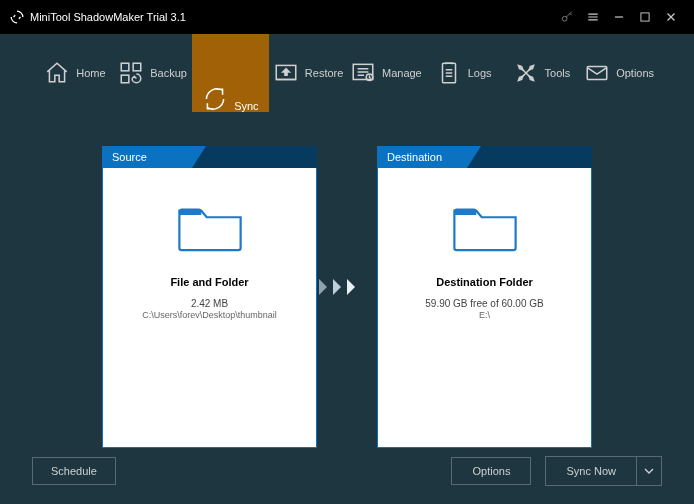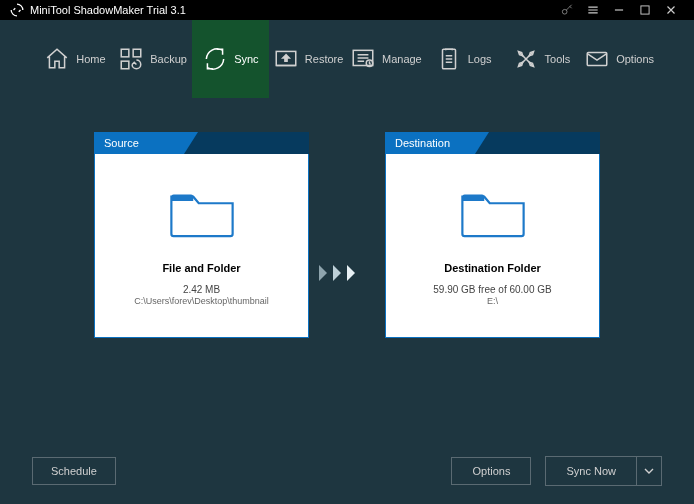--- a/index.html
+++ b/index.html
@@ -1,38 +1,38 @@
 <!DOCTYPE html>
 <html><head>
 <meta charset="utf-8">
 <style>
 * { margin: 0; padding: 0; box-sizing: border-box; }
 body { width: 694px; height: 504px; background: #1e3640; font-family: "Segoe UI", Arial, sans-serif; color: #fff; overflow: hidden; }
 
 
-.titlebar { height: 20px; background: #000; display: flex; align-items: center; padding: 0 10px; font-size: 11px; }
+.titlebar { height: 34px; background: #000; display: flex; align-items: center; padding: 0 10px; font-size: 11px; }
 .titlebar .logo { width: 14px; height: 14px; margin-right: 6px; }
 .titlebar .spacer { flex: 1; }
 .titlebar .tbtn { width: 26px; height: 28px; display: flex; align-items: center; justify-content: center; cursor: pointer; }
 .titlebar .tbtn svg { width: 14px; height: 14px; stroke: #ccc; fill: none; }
 
 
 .nav { height: 78px; display: flex; align-items: stretch; padding: 0 36px; }
 .nav-item { flex: 1; display: flex; align-items: center; justify-content: center; gap: 6px; cursor: pointer; font-size: 11px; color: #d0d0d0; }
-.nav-item.active { background: #14532d; color: #fff; }
+.nav-item.active { background: #a16207; color: #fff; align-items: flex-end; }
 .nav-item svg { width: 26px; height: 26px; stroke: #d0d0d0; fill: none; stroke-width: 1.4; }
 .nav-item.active svg { stroke: #fff; }
 
 
-.main { padding: 34px 70px 0; display: flex; align-items: flex-start; justify-content: center; gap: 8px; }
+.main { padding: 34px 70px 0; display: flex; align-items: flex-start; justify-content: center; gap: 0; }
 .card-wrap { position: relative; width: 215px; }
 .card-tab { position: relative; height: 22px; background: #0b71c1; color: #fff; font-size: 11px; width: 90px; display: flex; align-items: center; padding-left: 10px; }
 .card-tab::after { content: ""; position: absolute; right: -14px; top: 0; width: 0; height: 0; border-top: 0 solid transparent; border-bottom: 22px solid transparent; border-left: 14px solid #0b71c1; }
 .card-tab-stripe { position: absolute; background: #063a5e; height: 22px; left: 90px; right: 0; top: 0; }
-.card { background: #fff; color: #222; height: 184px; padding: 14px 10px; text-align: center; display: flex; flex-direction: column; align-items: center; border: 1px solid #0b71c1; border-top: none; }
+.card { background: #fff; color: #222; height: 280px; padding: 14px 10px; text-align: center; display: flex; flex-direction: column; align-items: center; border: 1px solid #0b71c1; border-top: none; }
 .folder-icon { width: 70px; height: 56px; margin: 16px 0 22px; }
 .card .h { font-size: 11px; font-weight: 600; margin-bottom: 10px; color: #000; }
 .card .s { font-size: 10px; color: #444; }
 .card .paths { font-size: 9px; color: #666; line-height: 1.35; }
 
 .chevrons { display: flex; align-items: center; height: 282px; }
 .chevrons svg { width: 60px; height: 30px; }
 
 
 .bottom { position: absolute; left: 0; right: 0; bottom: 18px; display: flex; align-items: center; padding: 0 32px; gap: 14px; }

